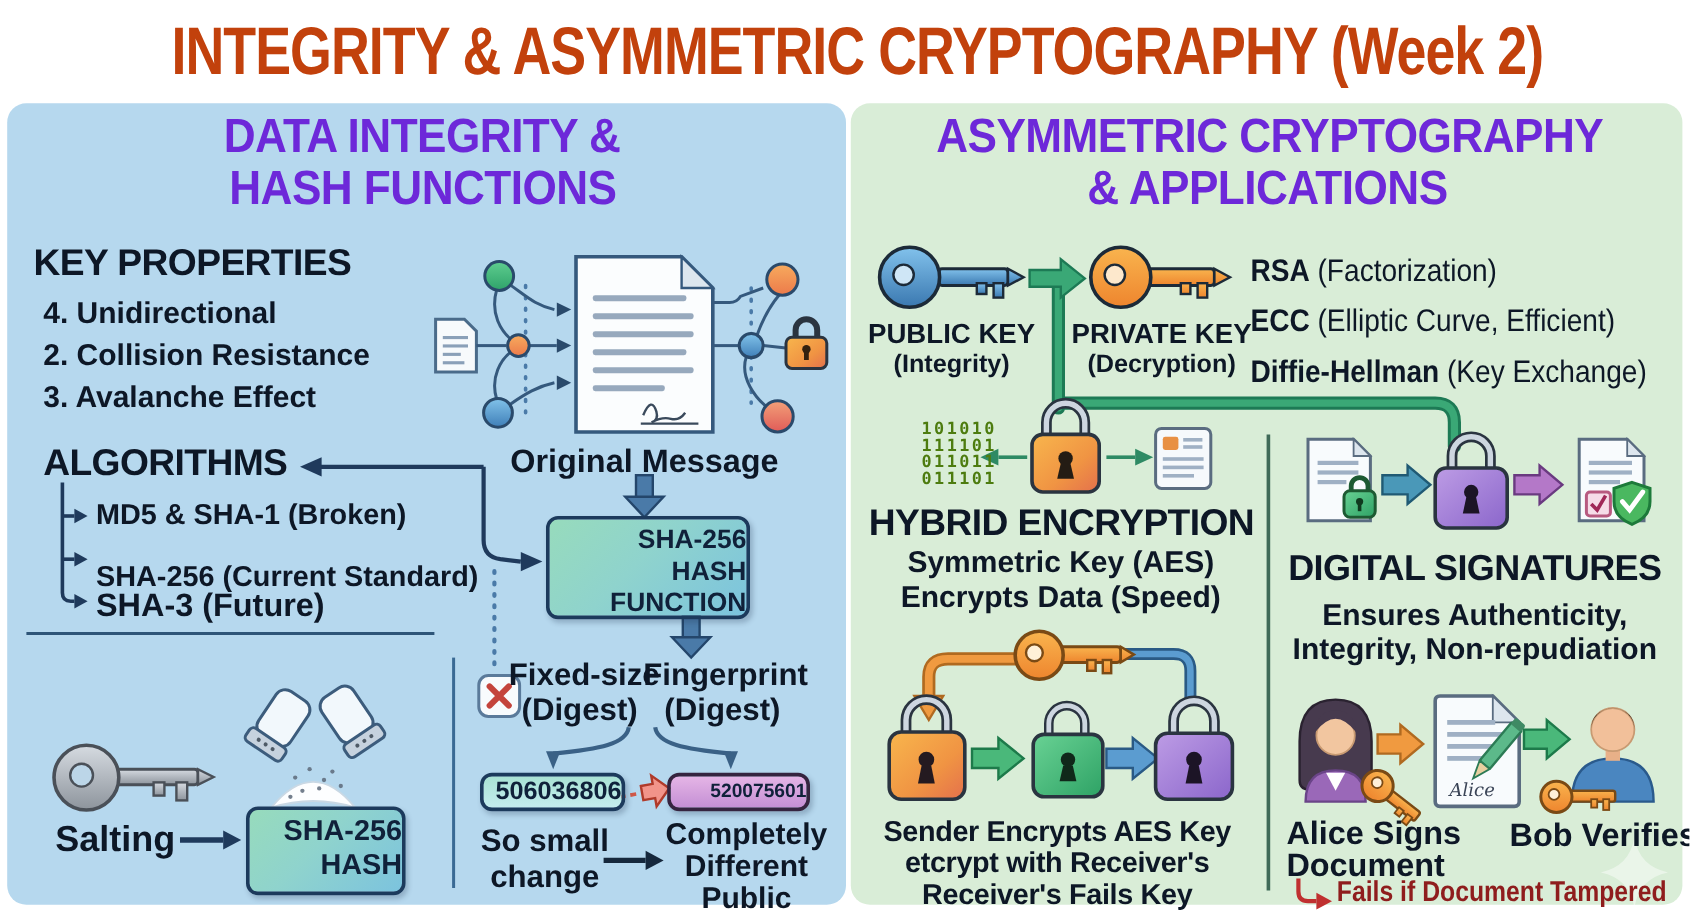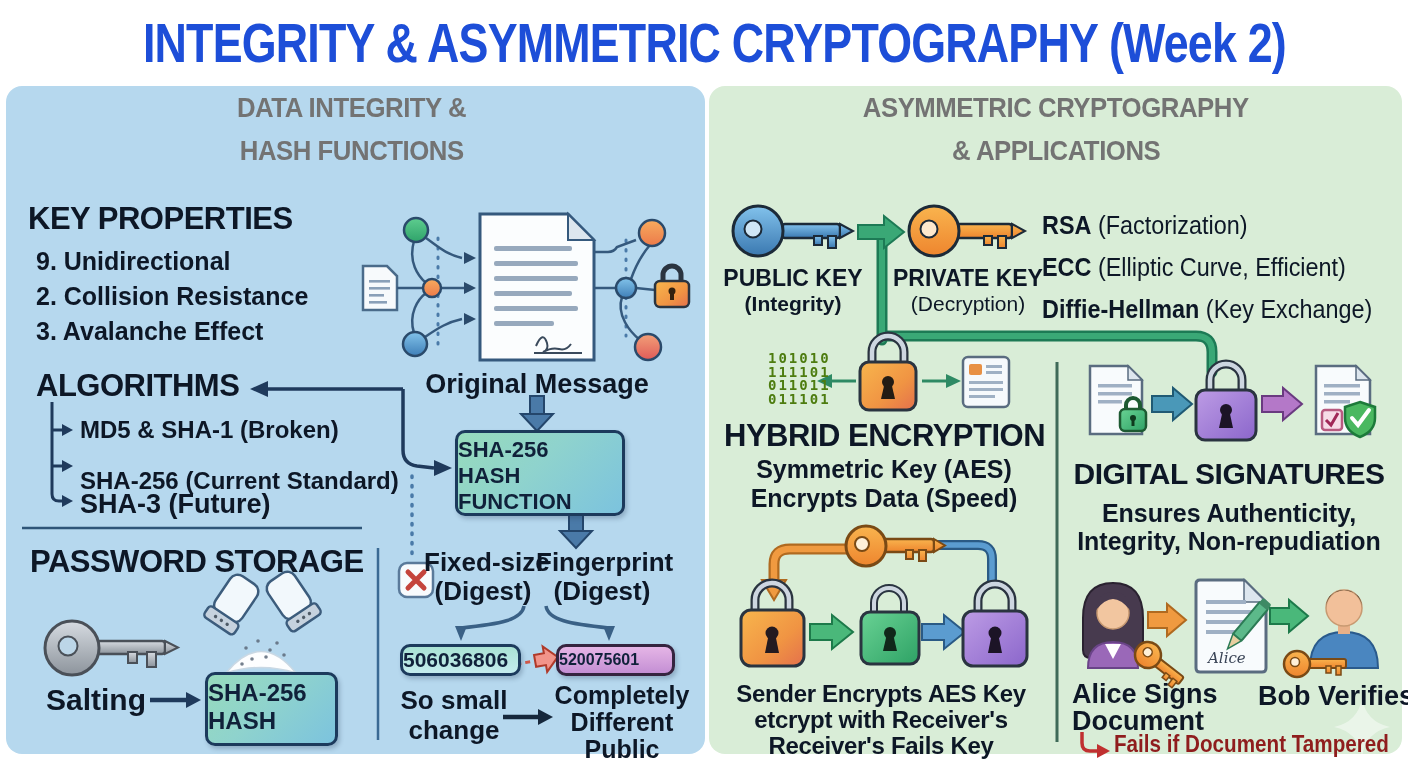--- a/index.html
+++ b/index.html
@@ -5,28 +5,28 @@
   html,body{margin:0;padding:0;background:#fff}
   .canvas{position:relative;width:1408px;height:768px;background:#ffffff;
           font-family:"Liberation Sans",sans-serif;overflow:hidden}
   .panel{position:absolute;top:86px;height:668px;border-radius:16px}
   #lp{left:6px;width:699px;background:#b6d8ee}
   #rp{left:709px;width:693px;background:#d9edd7}
   svg.art{position:absolute;left:0;top:0;pointer-events:none}
   .t{position:absolute;color:#0d1726;white-space:nowrap;line-height:1.12}
   .c{text-align:center}
   .main-title{top:12px;left:0;width:1408px;text-align:left;font-size:56px;
-              font-weight:bold;letter-spacing:-1px;color:#1d4ed8}
+              font-weight:bold;letter-spacing:-1px;color:#c2410c}
   .main-title>span{display:inline-block;transform:scaleX(.8);transform-origin:center}
-  .ph{font-size:28px;font-weight:bold;letter-spacing:-.5px;color:#737373}
+  .ph{font-size:40px;font-weight:bold;letter-spacing:-.5px;color:#6d28d9}
   .ph>span{display:inline-block;transform:scaleX(.92);transform-origin:center}
   .sh{font-size:31px;font-weight:bold;letter-spacing:-.5px}
   .li{font-size:25px;font-weight:bold}
   .sub{font-size:25px;font-weight:600}
-  .box{position:absolute;border:3px solid #1c3a5c;border-radius:10px;text-align:left;
+  .box{position:absolute;border:3px solid #1c3a5c;border-radius:10px;text-align:right;
        font-weight:bold;color:#10213a;box-shadow:2px 3px 4px rgba(30,50,80,.25)}
   .teal{background:linear-gradient(135deg,#97dbbc 0%,#8fd3cd 45%,#7cc3de 100%)}
   .dteal{background:linear-gradient(180deg,#a9e2d4,#c4ecee)}
   .dpurp{background:linear-gradient(180deg,#e5b5e6,#c48fd4);border-color:#35243f}
   .rline{font-size:26px;transform:scaleX(.9);transform-origin:left center}
   .rline .b{font-weight:bold}
   .rline .n{font-weight:500}
   .bin{font-family:"DejaVu Sans Mono",monospace;font-size:14px;font-weight:bold;
        color:#4d7c0f;letter-spacing:2px;line-height:13.5px}
   .warn{color:#8f1d1d;font-size:24px;font-weight:bold}
@@ -414,30 +414,29 @@
 
     <path d="M1362 698 Q 1366 722 1390 727 Q 1366 732 1362 756 Q 1358 732 1334 727 Q 1358 722 1362 698 Z" fill="#ffffff" opacity="0.45"></path>
   </svg>
 
   <div class="t main-title"><span>INTEGRITY &amp; ASYMMETRIC CRYPTOGRAPHY (Week 2)</span></div>
 
   <div class="t c ph" style="left:52px;top:92px;width:600px"><span>DATA INTEGRITY &amp;</span></div>
   <div class="t c ph" style="left:52px;top:135px;width:600px"><span>HASH FUNCTIONS</span></div>
 
   <div class="t sh" style="left:28px;top:202px">KEY PROPERTIES</div>
-  <div class="t li" style="left:36px;top:247px">9. Unidirectional</div>
+  <div class="t li" style="left:36px;top:247px">4. Unidirectional</div>
   <div class="t li" style="left:36px;top:282px">2. Collision Resistance</div>
   <div class="t li" style="left:36px;top:317px">3. Avalanche Effect</div>
 
   <div class="t sh" style="left:36px;top:369px">ALGORITHMS</div>
   <div class="t li" style="left:80px;top:417px;font-size:24px">MD5 &amp; SHA-1 (Broken)</div>
   <div class="t li" style="left:80px;top:468px;font-size:24px">SHA-256 (Current Standard)</div>
   <div class="t li" style="left:80px;top:489px;font-size:27px">SHA-3 (Future)</div>
 
-  <div class="t sh" style="left:30px;top:545px">PASSWORD STORAGE</div>
   <div class="t" style="left:46px;top:683px;font-size:30px;font-weight:bold">Salting</div>
 
   <div class="box teal" style="left:205px;top:672px;width:127px;height:64px;font-size:24px;padding-top:4px">
     <div>SHA-256</div>
     <div>HASH</div>
   </div>
 
   <div class="t c" style="left:407px;top:369px;width:260px;font-size:27px;font-weight:bold">Original Message</div>
 
   <div class="box teal" style="left:455px;top:430px;width:164px;height:76px;font-size:22px;padding-top:4px;line-height:1.18">
@@ -467,21 +466,21 @@
       <div>Different</div>
       <div>Public</div>
   </div>
 
   <div class="t c ph" style="left:756px;top:92px;width:600px"><span>ASYMMETRIC CRYPTOGRAPHY</span></div>
   <div class="t c ph" style="left:756px;top:135px;width:600px"><span>&amp; APPLICATIONS</span></div>
 
   <div class="t c" style="left:718px;top:266px;width:150px;font-size:23px;font-weight:bold">PUBLIC KEY</div>
   <div class="t c" style="left:718px;top:292px;width:150px;font-size:21px;font-weight:600">(Integrity)</div>
   <div class="t c" style="left:893px;top:266px;width:150px;font-size:23px;font-weight:bold">PRIVATE KEY</div>
-  <div class="t c" style="left:893px;top:292px;width:150px;font-size:21px;font-weight:400">(Decryption)</div>
+  <div class="t c" style="left:893px;top:292px;width:150px;font-size:21px;font-weight:700">(Decryption)</div>
 
   <div class="t rline" style="left:1042px;top:211px">
     <span class="b">RSA</span> <span class="n">(Factorization)</span></div>
   <div class="t rline" style="left:1042px;top:253px">
     <span class="b">ECC</span> <span class="n">(Elliptic Curve, Efficient)</span></div>
   <div class="t rline" style="left:1042px;top:295px">
     <span class="b">Diffie-Hellman</span> <span class="n">(Key Exchange)</span></div>
 
   <div class="t bin" style="left:768px;top:352px">
     <div>101010</div>

